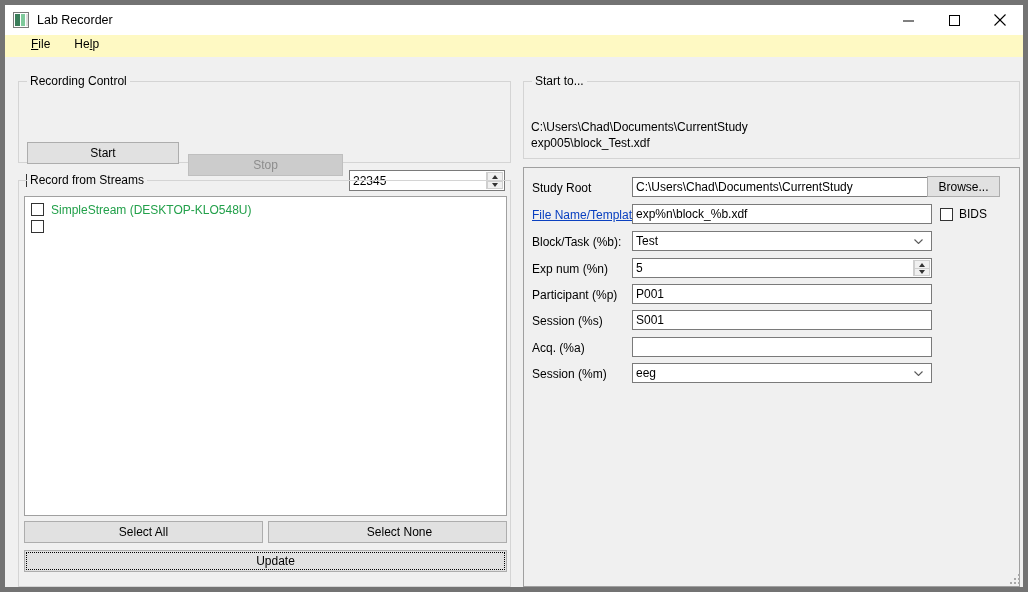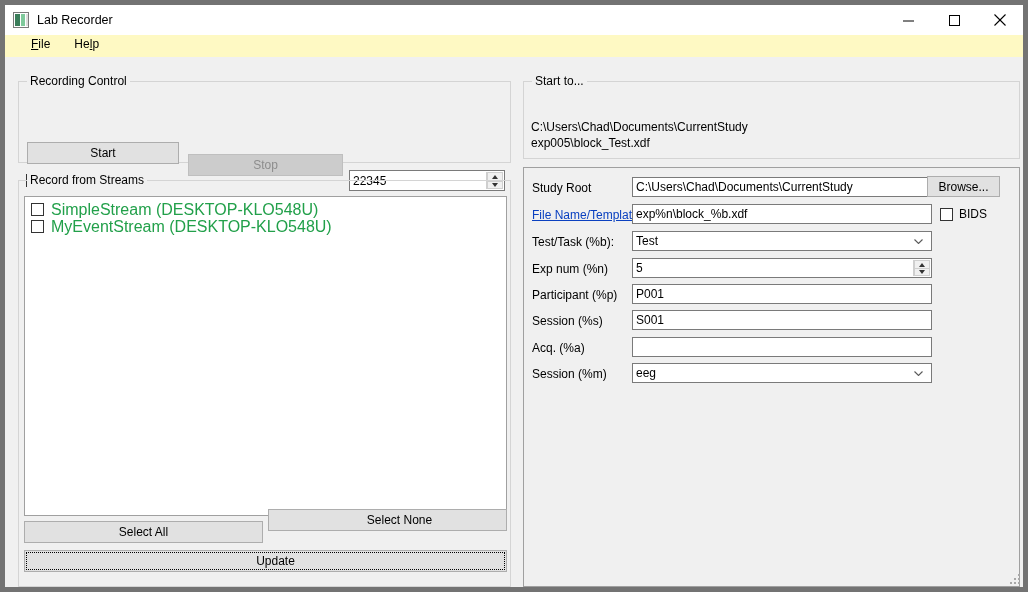--- a/index.html
+++ b/index.html
@@ -204,21 +204,21 @@
     border: 1px solid #a0a0a0;
     overflow: hidden;
   }
   .stream-row {
     display: flex; align-items: center;
     height: 17px;
     padding-left: 6px;
   }
   .stream-row .cbox { margin-right: 7px; }
   .stream-label {
-    font-size: 16px;
+    font-size: 12px;
     color: #22a04a;
     white-space: nowrap;
   }
 
   
   .lbl {
     position: absolute;
     font-size: 12px; color: #000;
     white-space: nowrap;
   }
@@ -309,26 +309,25 @@
       <span class="gb-title">Record from Streams</span>
     </div>
 
     <div class="listbox" style="left:19px; top:139px; width:483px; height:320px;">
       <div class="stream-row" style="margin-top:4px;">
         <span class="cbox"></span>
         <span class="stream-label">SimpleStream (DESKTOP-KLO548U)</span>
       </div>
       <div class="stream-row">
         <span class="cbox"></span>
-        <span class="stream-label">MyEventStream (DESKTOP-KLO548U)</span>
       </div>
     </div>
 
     <div class="btn" style="position:absolute; left:19px; top:464px; width:239px; height:22px;">Select All</div>
-    <div class="btn" style="position:absolute; left:263px; top:452px; width:239px; height:22px;padding-left:24px;">Select None</div>
+    <div class="btn" style="position:absolute; left:263px; top:464px; width:239px; height:22px;padding-left:24px;">Select None</div>
     <div class="btn focused" style="position:absolute; left:19px; top:493px; width:483px; height:22px;padding-left:20px;">Update</div>
 
     <div class="groupbox" style="left:518px; top:24px; width:497px; height:78px;">
       <span class="gb-title">Start to...</span>
     </div>
     <div class="pathline" style="position:absolute; left:526px; top:63px;">C:\Users\Chad\Documents\CurrentStudy</div>
     <div class="pathline" style="position:absolute; left:526px; top:79px;">exp005\block_Test.xdf</div>
 
     <div class="panel" style="left:518px; top:110px; width:497px; height:420px;"></div>
 
@@ -340,21 +339,21 @@
 
     <a class="link" style="position:absolute; left:527px; top:151px;">File Name/Template</a>
     <div class="tinput" style="position:absolute; left:627px; top:147px; width:300px; height:20px;">
       <span>exp%n\block_%b.xdf</span>
     </div>
     <div class="cbrow" style="position:absolute; left:935px; top:150px;">
       <span class="cbox"></span>
       <span class="cblabel">BIDS</span>
     </div>
 
-    <div class="lbl" style="left:527px; top:178px;">Test/Task (%b):</div>
+    <div class="lbl" style="left:527px; top:178px;">Block/Task (%b):</div>
     <div class="tinput" style="position:absolute; left:627px; top:174px; width:300px; height:20px;">
       <span>Test</span>
       <svg class="combo-arrow" viewBox="0 0 9 5">
         <polyline points="0.5,0.5 4.5,4.5 8.5,0.5" fill="none" stroke="#5a5a5a" stroke-width="1.1"></polyline>
       </svg>
     </div>
 
     <div class="lbl" style="left:527px; top:205px;">Exp num (%n)</div>
     <div class="tinput" style="position:absolute; left:627px; top:201px; width:300px; height:20px;">
       <span>5</span>

